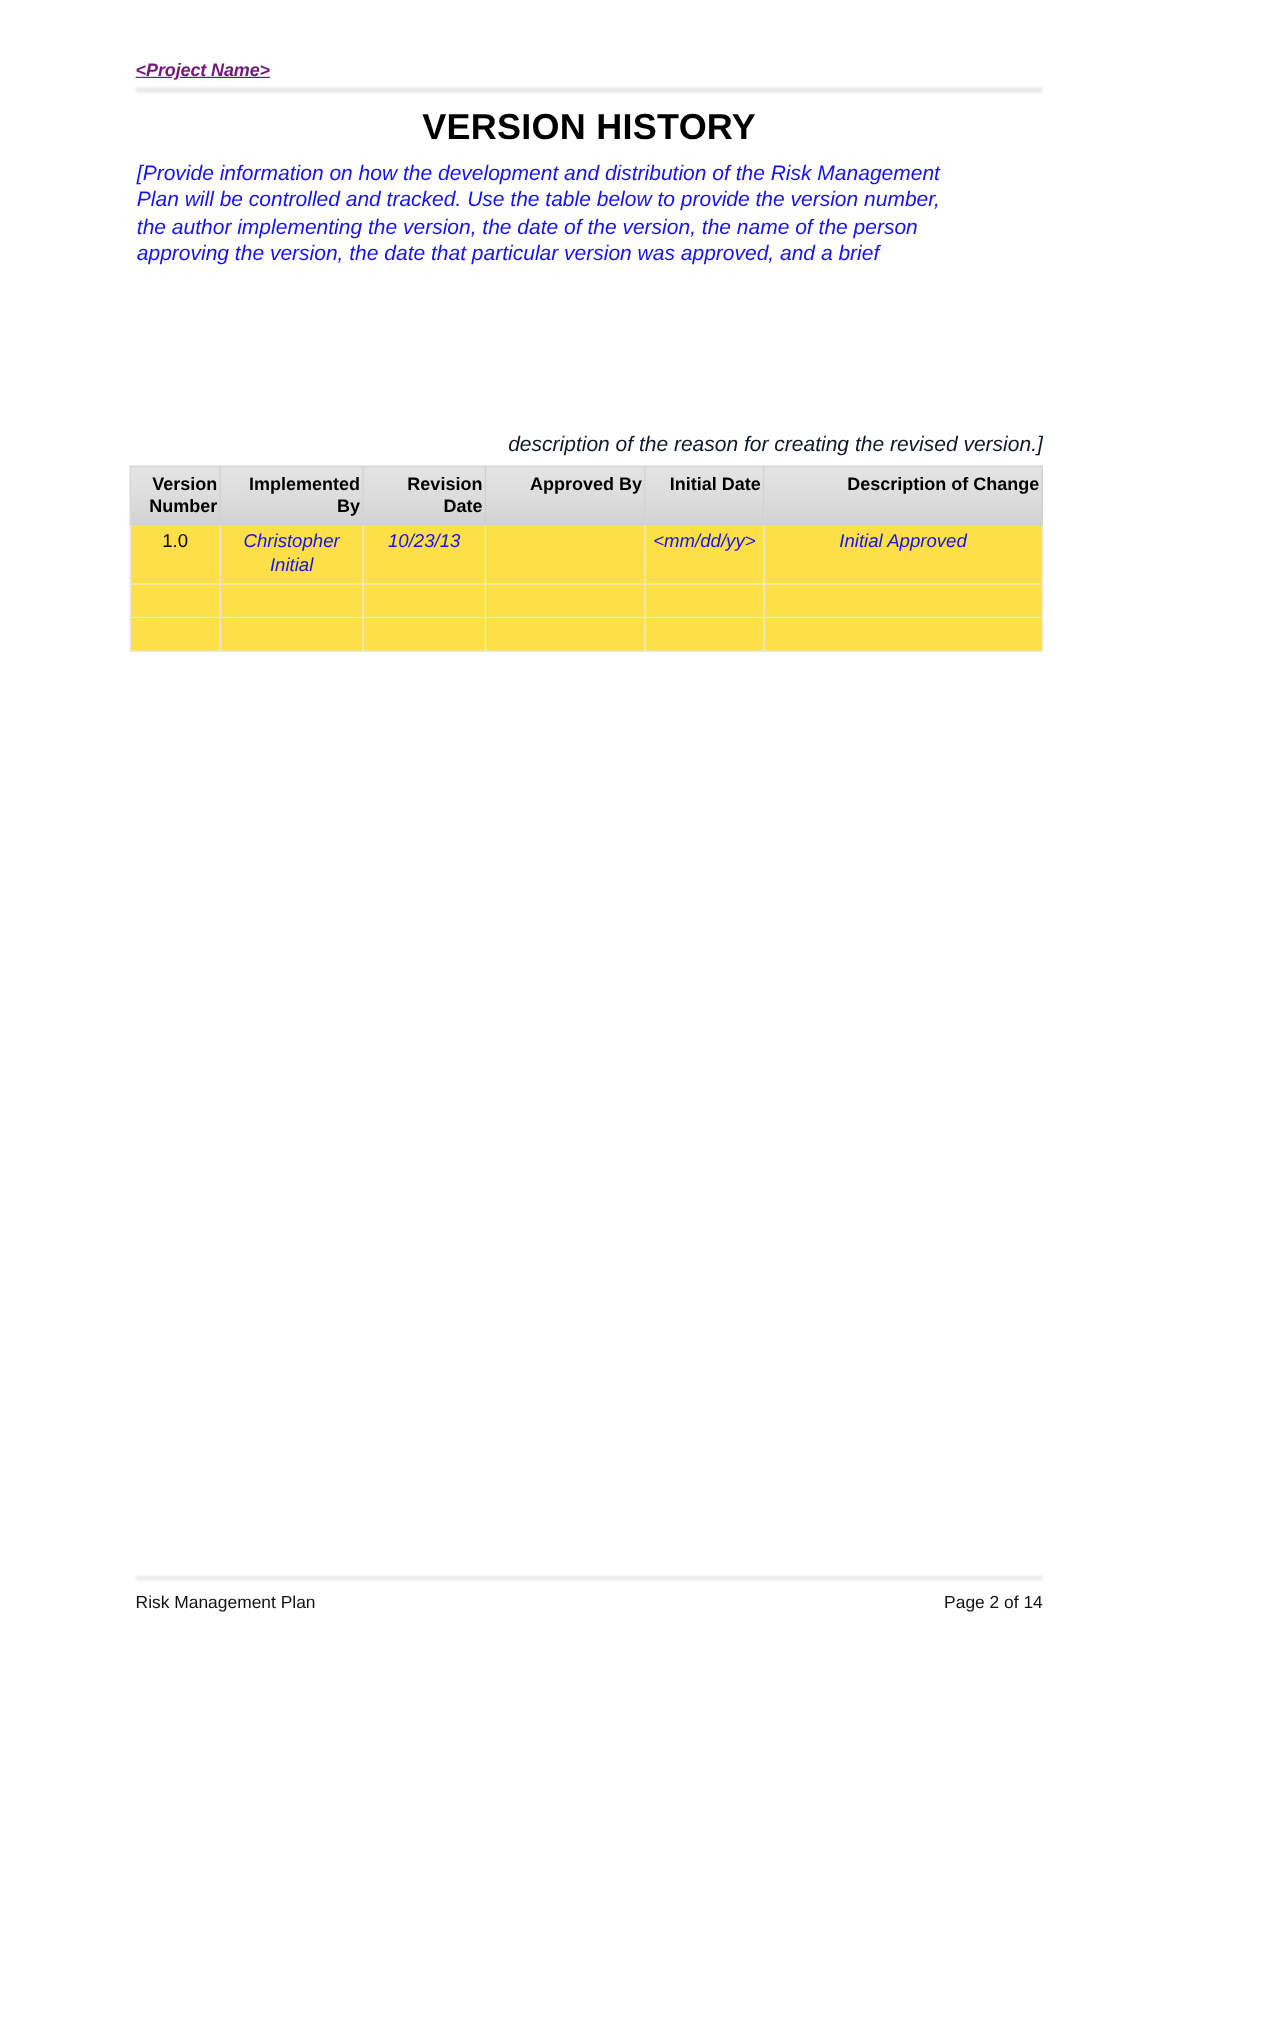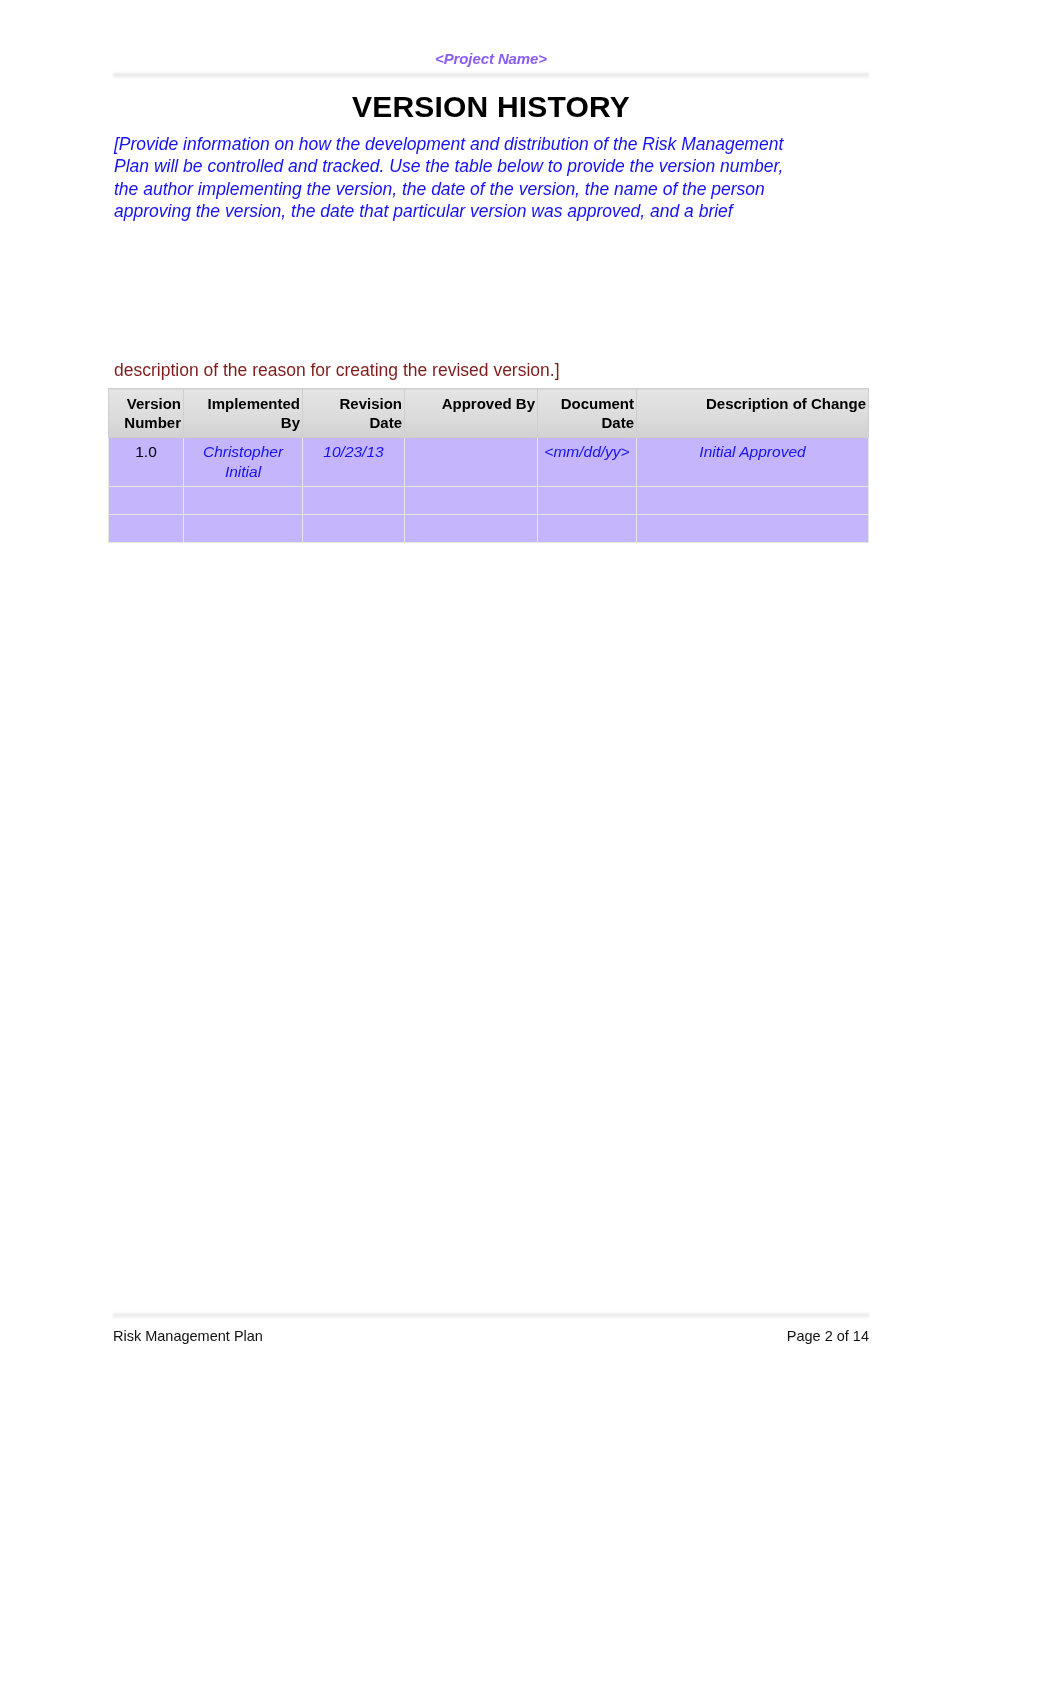--- a/index.html
+++ b/index.html
@@ -24,26 +24,27 @@
   }
 
   
   .header-block {
     position: absolute;
     left: 113px;
     top: 50px;
     width: 756px;
   }
   .project-name {
-    text-align: center;
+    text-align: left;
     font-size: 15px;
     font-weight: bold;
     font-style: italic;
-    color: #8b5cf6;
+    color: #701a75;
     letter-spacing: -0.1px;
+    text-decoration: underline;
   }
   .header-rule {
     margin-top: 5px;
     height: 7px;
     width: 756px;
     background: linear-gradient(to bottom,
                  rgba(255,255,255,0) 0%,
                  rgba(226,226,226,0.95) 35%,
                  rgba(238,238,238,0.85) 65%,
                  rgba(255,255,255,0) 100%);
@@ -77,24 +78,26 @@
   .instructions .jline {
     text-align: justify;
     white-space: nowrap;
   }
 
   .instructions-tail {
     position: absolute;
     left: 114px;
     top: 359px;
     width: 755px;
-    color: #7f1d1d;
+    color: #0f172a;
     font-size: 17.5px;
+    font-style: italic;
     line-height: 22.3px;
     white-space: nowrap;
+    text-align: right;
   }
 
   
   .vh-table {
     position: absolute;
     left: 108px;
     top: 388px;
     width: 760px;
     border-collapse: collapse;
     table-layout: fixed;
@@ -114,21 +117,21 @@
     line-height: 19px;
     border: 1px solid #cfcfcf;
   }
   .vh-table tbody td {
     font-size: 15.5px;
     font-style: italic;
     color: #1712f0;
     text-align: center;
     padding: 4px 3px 4px 3px;
     line-height: 20px;
-    background: #c4b5fd;
+    background: #fde047;
     border: 1px solid #e6e6e6;
   }
   .vh-table tbody td.plain {
     font-style: normal;
     color: #000000;
   }
   .vh-table tbody tr.filler td {
     height: 19px;
   }
 
@@ -197,21 +200,21 @@
       <col class="c3">
         <col class="c4">
         <col class="c5">
     </colgroup>
     <thead>
       <tr>
         <th>Version Number</th>
         <th>Implemented By</th>
         <th>Revision Date</th>
         <th>Approved By</th>
-        <th>Document Date</th>
+        <th>Initial Date</th>
         <th>Description of Change</th>
       </tr>
     </thead>
     <tbody>
       <tr>
         <td class="plain">1.0</td>
         <td>Christopher Initial</td>
         <td>10/23/13</td>
         <td></td>
         <td>&lt;mm/dd/yy&gt;</td>

